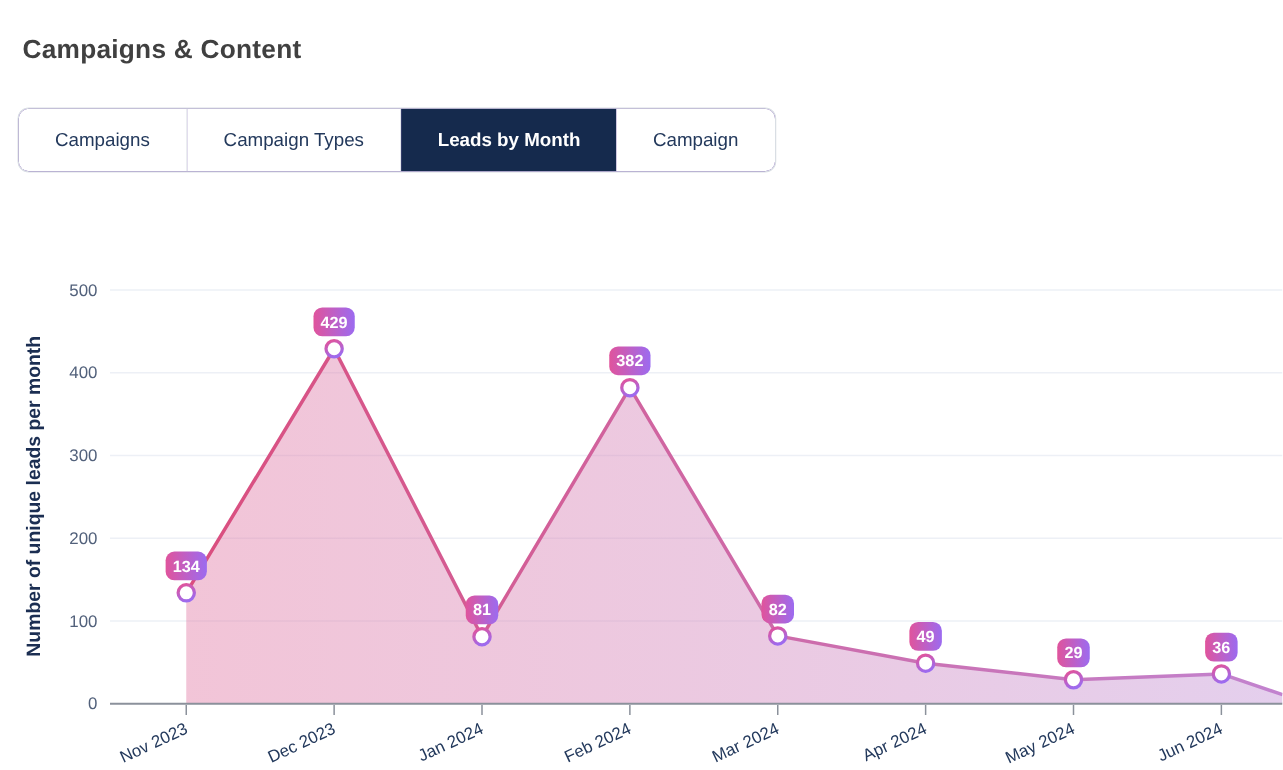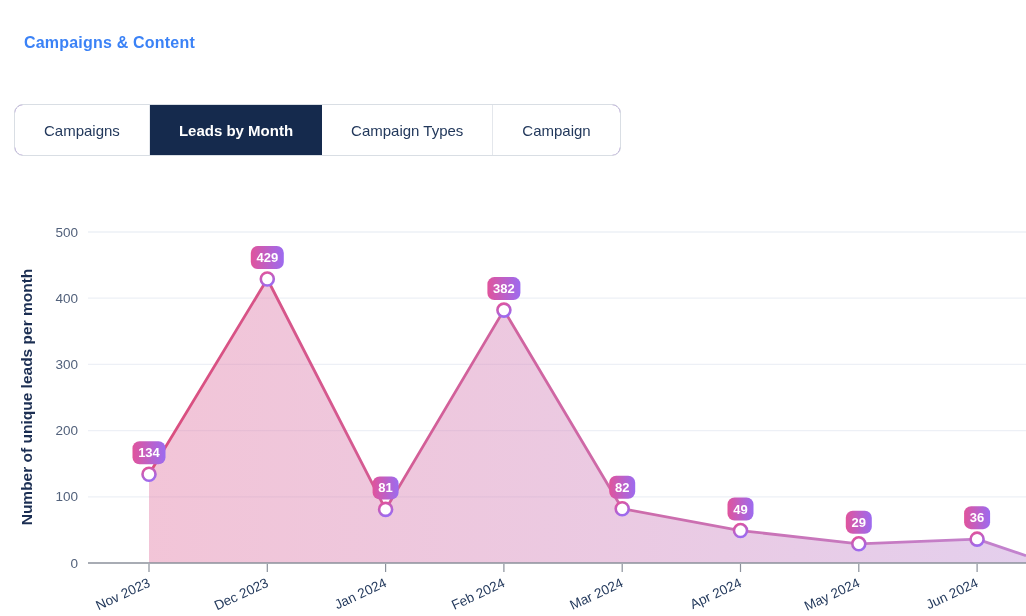--- a/index.html
+++ b/index.html
@@ -1,36 +1,36 @@
 <!DOCTYPE html>
 <html><head>
 <meta charset="utf-8">
 <style>
   html,body{margin:0;padding:0;background:#ffffff;width:1026px;height:616px;overflow:hidden;
     font-family:"Liberation Sans",sans-serif;}
   .page{position:relative;z-index:1;padding:24px 0 0 14px;}
-  h1.title{margin:10px;font-size:16px;font-weight:700;color:#3b82f6;letter-spacing:.2px;}
-  .tabbar{display:inline-flex;margin-top:42px;border:1px solid #d9dee4;border-radius:9px;
+  h1.title{margin:4px;font-size:21px;font-weight:700;color:#404040;letter-spacing:.2px;}
+  .tabbar{display:inline-flex;margin-top:30px;border:1px solid #d9dee4;border-radius:9px;
     background:#4c1d95;overflow:hidden;}
   .tab{height:50px;padding:0 29px;font-size:15px;color:#23395c;background:#fff;border:none;
     border-right:1px solid #e4e7ec;cursor:pointer;font-family:inherit;white-space:nowrap;}
   .tab.last{border-right:none;}
   .tab.active{background:#152a4d;color:#ffffff;font-weight:600;border-right:none;}
   #chart{position:absolute;top:0;left:0;z-index:0;}
   #chart text{font-family:"Liberation Sans",sans-serif;}
 </style>
 </head>
 <body>
 
 <div class="page">
   <h1 class="title">Campaigns &amp; Content</h1>
   <div class="tabbar">
     <button class="tab">Campaigns</button>
+    <button class="tab">Campaign Types</button>
     <button class="tab active">Leads by Month</button>
-    <button class="tab">Campaign Types</button>
     <button class="tab last">Campaign</button>
   </div>
 </div>
 
 <svg id="chart" width="1026" height="616" viewBox="0 0 1026 616">
     <defs>
       <linearGradient id="lineGrad" gradientUnits="userSpaceOnUse" x1="88" y1="0" x2="1026" y2="0">
         <stop offset="0%" stop-color="#dc4a78"></stop>
         <stop offset="100%" stop-color="#c283cf"></stop>
       </linearGradient>

